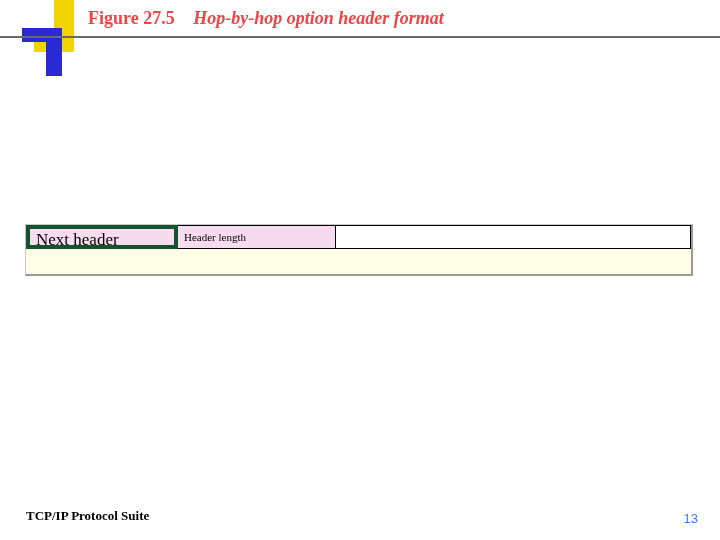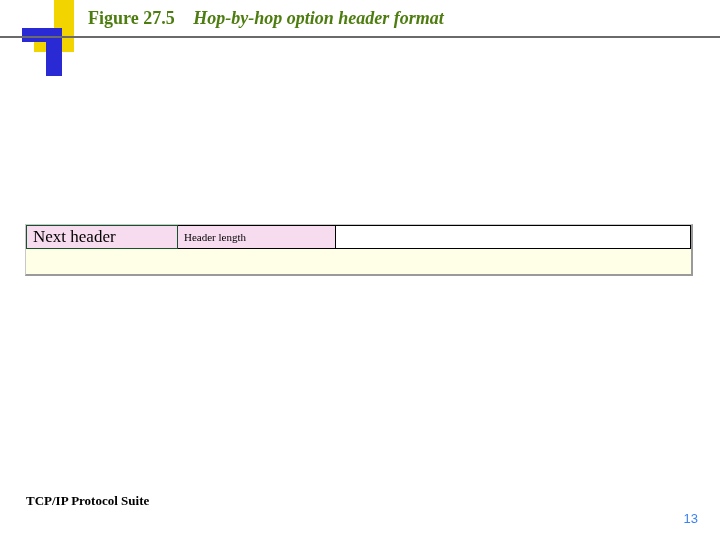--- a/index.html
+++ b/index.html
@@ -55,21 +55,21 @@
       top: 28px;
       width: 40px;
       height: 14px;
       background: #2a2ad4;
     }
     .title-line {
       position: absolute;
       left: 88px;
       top: 8px;
       font-size: 18px;
-      color: #4d7c0f;
+      color: #ef4444;
     }
     .title-fig {
       font-weight: bold;
     }
     .title-caption {
       font-style: italic;
       font-weight: bold;
       margin-left: 14px;
     }
     .title-rule {
@@ -94,21 +94,21 @@
     }
     .diag-row1 {
       height: 24px;
       width: 100%;
       display: flex;
     }
     .cell-next {
       width: 152px;
       height: 24px;
       background: #f7dcef;
-      border: 1px solid #14532d;
+      border: 4px solid #14532d;
       font-family: "Times New Roman", serif;
       font-size: 17px;
       color: #000;
       padding-left: 6px;
       line-height: 22px;
     }
     .cell-len {
       width: 158px;
       height: 24px;
       background: #f7dcef;
@@ -136,21 +136,21 @@
       border-top: none;
       text-align: center;
       font-family: "Times New Roman", serif;
       font-size: 17px;
       line-height: 22px;
       color: #000;
     }
     .footer {
       position: absolute;
       left: 26px;
-      bottom: 31px;
+      bottom: 16px;
       font-family: Georgia, "Times New Roman", serif;
       font-size: 13px;
       font-weight: bold;
       color: #000;
     }
     .page-num {
       position: absolute;
       right: 22px;
       bottom: 14px;
       font-family: Arial, sans-serif;

